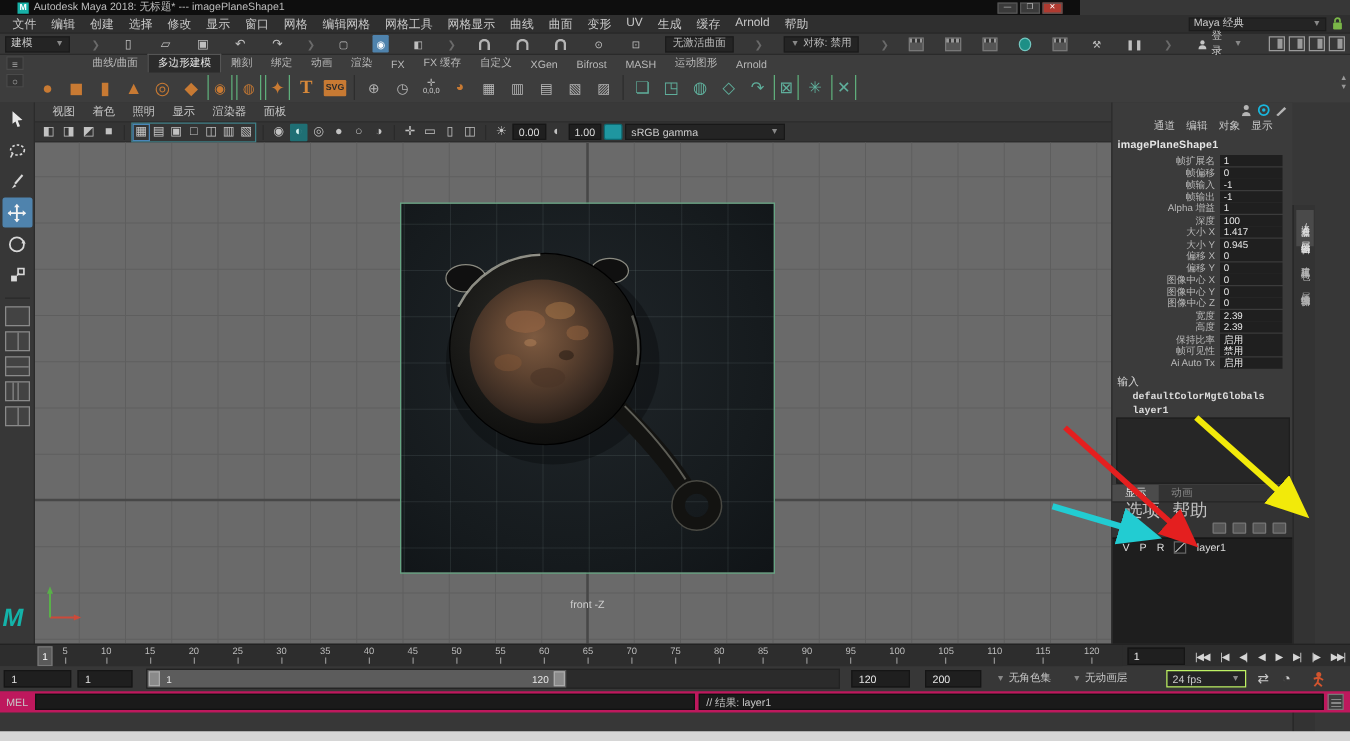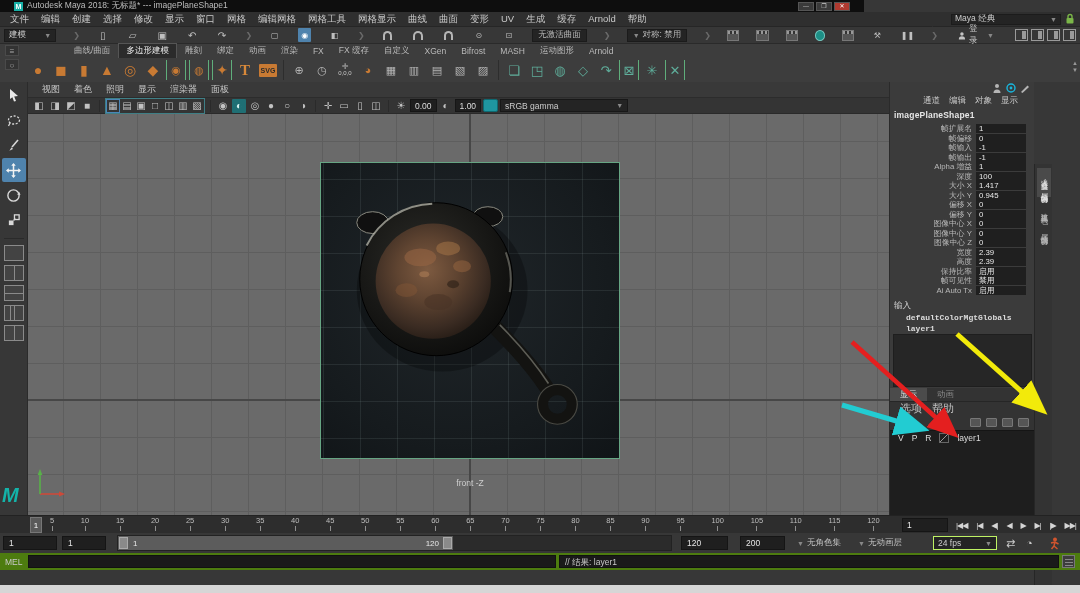--- a/index.html
+++ b/index.html
@@ -118,21 +118,21 @@
   .cb-label{width:86px;text-align:right;color:#b8b8b8;font-size:7.8px;padding-right:4px;white-space:nowrap;overflow:hidden;}
   .cb-value{width:50px;height:9px;background:#1f1f1f;color:#e8e8e8;font-size:7.8px;padding:0 3px;line-height:9px;}
   .cb-inputs{position:absolute;left:4px;top:218px;color:#d8d8d8;font-size:8.5px;}
   .cb-input-item{padding-left:12px;color:#dcdcdc;font-size:8px;font-weight:bold;line-height:11px;font-family:"Liberation Mono","DejaVu Sans Mono",monospace;}
   .cb-void{position:absolute;left:3px;top:252px;width:139px;height:53px;background:#262626;border:1px solid #1e1e1e;}
   .le{position:absolute;left:0;top:306px;width:145px;height:127px;background:#333;}
   .le-tabs{display:flex;height:14px;border-bottom:1px solid #262626;}
   .le-tab{padding:1px 10px;font-size:8.5px;color:#888;}
   .le-tab:first-child{background:#4b4b4b;color:#ddd;}
   .le-menus{display:flex;gap:10px;height:13px;align-items:center;padding-left:10px;}
-  .le-menu{color:#c0c0c0;font-size:11px;}
+  .le-menu{color:#c0c0c0;font-size:14px;}
   .le-icons{display:flex;gap:5px;height:14px;align-items:center;justify-content:flex-end;padding-right:6px;}
   .le-ic{width:11px;height:9px;background:#555;border:1px solid #777;border-radius:1px;}
   .le-list{position:absolute;left:0;top:42px;width:145px;height:85px;background:#1e1e1e;border-top:1px solid #151515;}
   .layer-row{display:flex;align-items:center;height:14px;gap:8px;padding-left:8px;color:#ddd;font-size:8.5px;}
   .layer-swatch{width:10px;height:10px;border:1px solid #666;background:linear-gradient(135deg,transparent 45%,#999 45%,#999 55%,transparent 55%);}
   .side-strip2{position:absolute;left:1062px;top:82px;width:18px;height:433px;background:#333;border-left:1px solid #262626;}
   .vtab{writing-mode:vertical-lr;text-orientation:upright;color:#b5b5b5;font-size:7.5px;padding:6px 1px;margin:4px 2px;letter-spacing:1px;line-height:12px;white-space:nowrap;}
   .vtab:first-child{background:#4a4a4a;color:#e5e5e5;}
 
   
@@ -155,21 +155,21 @@
   .rs-lab{color:#e8e8e8;font-size:8px;}
   .rs-lab.left{margin-left:4px;margin-right:auto;}
   .rs-lab.right{margin-left:auto;margin-right:3px;}
   .rs-dd{position:absolute;top:3px;height:14px;display:flex;align-items:center;gap:3px;color:#c6c6c6;font-size:8.5px;white-space:nowrap;}
   .rs-dd .caret{color:#888;font-size:7px;}
   .fps-box{position:absolute;left:933px;top:3px;width:64px;height:14px;background:#242424;border:1px solid #bef264;color:#ccc;font-size:8.5px;display:flex;align-items:center;padding:0 4px;}
   .fps-box .caret{margin-left:auto;color:#888;font-size:7px;}
   .rs-icon{position:absolute;top:3px;color:#c9c9c9;font-size:11px;line-height:14px;}
 
   
-  .command-line{position:absolute;left:0;top:553px;width:1080px;height:17px;background:#4d7c0f;display:flex;align-items:center;}
+  .command-line{position:absolute;left:0;top:553px;width:1080px;height:17px;background:#be185d;display:flex;align-items:center;}
   .cmd-label{width:28px;color:#c9c9c9;font-size:8.5px;padding-left:5px;}
   .cmd-input{width:528px;height:13px;background:#1a1a1a;border:1px solid #111;}
   .cmd-result{width:500px;height:13px;background:#1a1a1a;border:1px solid #111;color:#c9c9c9;font-size:8.5px;line-height:12px;padding:0 5px;margin-left:3px;}
   .cmd-icon{width:13px;height:13px;margin-left:3px;background:linear-gradient(#444 0 0) padding-box,#666;border:1px solid #777;
     background-image:repeating-linear-gradient(#888 0 1px,transparent 1px 3px);background-position:2px 3px;background-size:8px 8px;background-repeat:no-repeat;background-color:#3d3d3d;}
   .help-line{position:absolute;left:0;top:570px;width:1080px;height:15px;background:#2e2e2e;color:#ababab;font-size:8.5px;line-height:15px;padding:0 6px;white-space:nowrap;overflow:hidden;border-top:1px solid #252525;}
   .bottom-strip{position:absolute;left:0;top:585px;width:1080px;height:8px;background:#d6d6d6;}
 
   .annotations{position:absolute;inset:0;pointer-events:none;z-index:60;}
 </style>

